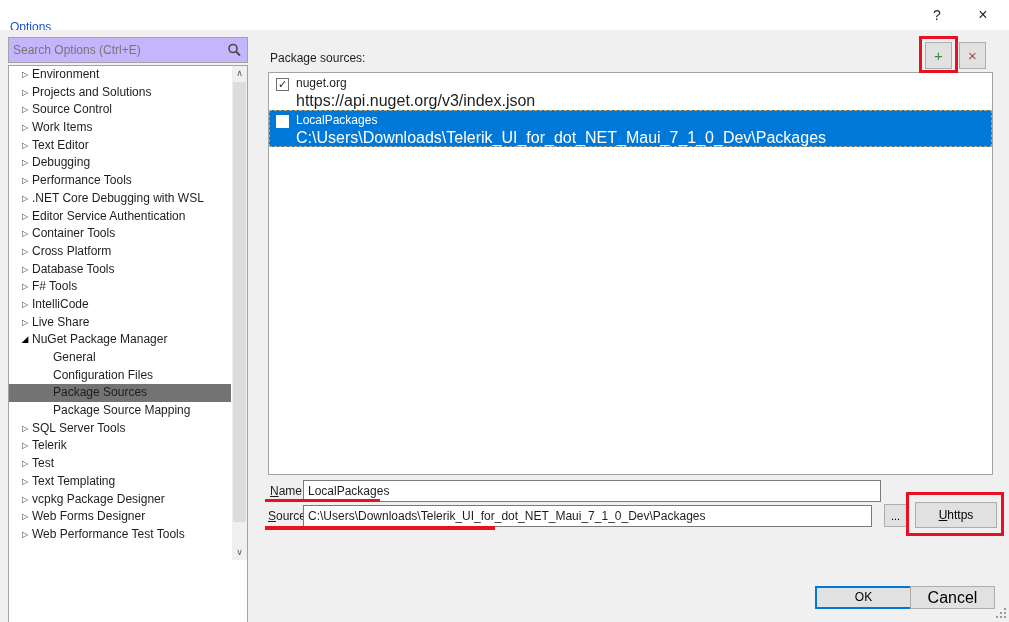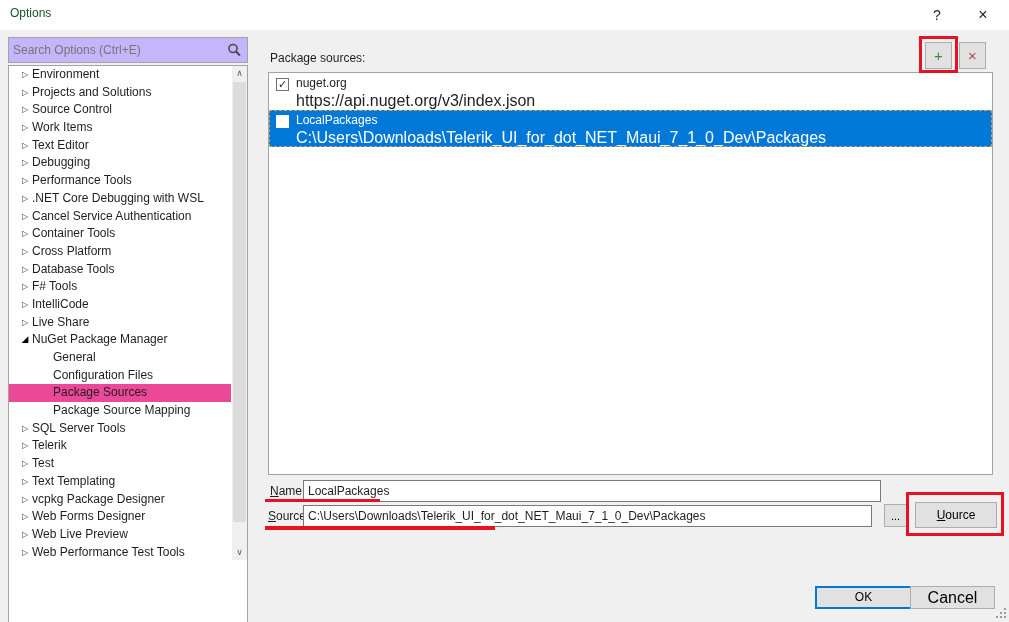--- a/index.html
+++ b/index.html
@@ -1,38 +1,38 @@
 <!DOCTYPE html>
 <html><head>
 <meta charset="utf-8">
 <style>
   * { margin:0; padding:0; box-sizing:border-box; }
   html,body { width:1009px; height:622px; font-family:"Liberation Sans", sans-serif; }
   #window { position:relative; width:1009px; height:622px; background:#ffffff; overflow:hidden; font-size:12px; color:#1e1e1e; }
 
   
   #titlebar { position:absolute; left:0; top:0; width:1009px; height:30px; background:#ffffff; }
-  #title { position:absolute; left:10px; top:6px; font-size:12px; color:#14532d;text-align:right; }
+  #title { position:absolute; left:10px; top:20px; font-size:12px; color:#1d4ed8;text-align:right; }
   .caption-btn { position:absolute; top:2px; width:34px; height:26px; text-align:center; line-height:26px; font-size:14px; color:#1e1e1e; background:transparent; border:none; cursor:default; }
   #help-btn { left:920px; }
   #close-btn { left:966px; font-size:16px; }
 
   
   #body { position:absolute; left:0; top:30px; width:1009px; height:592px; background:#f0f0f0; }
 
   
   #search-box { position:absolute; left:8px; top:7px; width:240px; height:26px; background:#c4b5fd; border:1px solid #a3a3a3; }
   #search-input { position:absolute; left:0; top:0; width:214px; height:24px; border:none; outline:none; padding:0 4px; font-size:12px; font-family:"Liberation Sans", sans-serif; color:#1e1e1e; background:transparent; }
   #search-input::placeholder { color:#767676; }
   #search-icon { position:absolute; right:5px; top:4px; width:16px; height:16px; }
 
   
   #options-tree { position:absolute; left:8px; top:35px; width:240px; height:564px; background:#ffffff; border:1px solid #a3a3a3; overflow:hidden; }
   .tree-row { position:relative; height:17.7px; line-height:17.7px; white-space:nowrap; width:222px; }
-  .tree-row.selected { background:#ec4899; }
+  .tree-row.selected { background:#737373; }
   .expander { display:inline-block; width:14px; margin-left:9px; font-size:8px; color:#3b3b3b; text-align:center; vertical-align:middle; }
   .expander.expanded { font-size:9px; color:#000; }
   .tree-label { display:inline-block; vertical-align:middle; font-size:12px; }
   .tree-row.child .tree-label { margin-left:44px; }
   #tree-scrollbar { position:absolute; right:0; top:0; width:15px; height:494px; background:#f0f0f0; }
   .scroll-arrow { position:absolute; left:0; width:15px; height:15px; text-align:center; font-size:9px; line-height:15px; color:#5c5c5c; }
   #scroll-up { top:0; }
   #scroll-down { bottom:0; }
   #scroll-thumb { position:absolute; left:1px; top:16px; width:13px; height:440px; background:#dcdcdc; }
 
@@ -100,39 +100,38 @@
     <div id="options-tree">
       <div id="tree-body">
           <div class="tree-row"><span class="expander">▷</span><span class="tree-label">Environment</span></div>
           <div class="tree-row"><span class="expander">▷</span><span class="tree-label">Projects and Solutions</span></div>
           <div class="tree-row"><span class="expander">▷</span><span class="tree-label">Source Control</span></div>
           <div class="tree-row"><span class="expander">▷</span><span class="tree-label">Work Items</span></div>
           <div class="tree-row"><span class="expander">▷</span><span class="tree-label">Text Editor</span></div>
           <div class="tree-row"><span class="expander">▷</span><span class="tree-label">Debugging</span></div>
           <div class="tree-row"><span class="expander">▷</span><span class="tree-label">Performance Tools</span></div>
           <div class="tree-row"><span class="expander">▷</span><span class="tree-label">.NET Core Debugging with WSL</span></div>
-          <div class="tree-row"><span class="expander">▷</span><span class="tree-label">Cancel Service Authentication</span></div>
+          <div class="tree-row"><span class="expander">▷</span><span class="tree-label">Editor Service Authentication</span></div>
           <div class="tree-row"><span class="expander">▷</span><span class="tree-label">Container Tools</span></div>
           <div class="tree-row"><span class="expander">▷</span><span class="tree-label">Cross Platform</span></div>
           <div class="tree-row"><span class="expander">▷</span><span class="tree-label">Database Tools</span></div>
           <div class="tree-row"><span class="expander">▷</span><span class="tree-label">F# Tools</span></div>
           <div class="tree-row"><span class="expander">▷</span><span class="tree-label">IntelliCode</span></div>
           <div class="tree-row"><span class="expander">▷</span><span class="tree-label">Live Share</span></div>
           <div class="tree-row"><span class="expander expanded">◢</span><span class="tree-label">NuGet Package Manager</span></div>
           <div class="tree-row child"><span class="tree-label">General</span></div>
           <div class="tree-row child"><span class="tree-label">Configuration Files</span></div>
           <div class="tree-row child selected"><span class="tree-label">Package Sources</span></div>
           <div class="tree-row child"><span class="tree-label">Package Source Mapping</span></div>
           <div class="tree-row"><span class="expander">▷</span><span class="tree-label">SQL Server Tools</span></div>
           <div class="tree-row"><span class="expander">▷</span><span class="tree-label">Telerik</span></div>
           <div class="tree-row"><span class="expander">▷</span><span class="tree-label">Test</span></div>
           <div class="tree-row"><span class="expander">▷</span><span class="tree-label">Text Templating</span></div>
           <div class="tree-row"><span class="expander">▷</span><span class="tree-label">vcpkg Package Designer</span></div>
           <div class="tree-row"><span class="expander">▷</span><span class="tree-label">Web Forms Designer</span></div>
-          <div class="tree-row"><span class="expander">▷</span><span class="tree-label">Web Live Preview</span></div>
           <div class="tree-row"><span class="expander">▷</span><span class="tree-label">Web Performance Test Tools</span></div>
         </div>
       <div id="tree-scrollbar">
         <div id="scroll-up" class="scroll-arrow">∧</div>
         <div id="scroll-thumb"></div>
         <div id="scroll-down" class="scroll-arrow">∨</div>
       </div>
     </div>
 
     <span id="pkg-label">Package sources:</span>
@@ -152,21 +151,21 @@
         </div>
       </div>
 
     <span id="name-label" class="field-label"><u>N</u><span>ame:</span></span>
     <input id="name-input" class="text-input" value="LocalPackages" style="">
 
     <span id="source-label" class="field-label"><u>S</u><span>ource:</span></span>
     <input id="source-input" class="text-input" value="C:\Users\Downloads\Telerik_UI_for_dot_NET_Maui_7_1_0_Dev\Packages" style="">
 
     <button id="browse-btn">...</button>
-    <button id="update-btn"><u>U</u><span>ource</span></button>
+    <button id="update-btn"><u>U</u><span>https</span></button>
 
     <button id="ok-btn">OK</button>
     <button id="cancel-btn">Cancel</button>
 
     <div id="annot-add-rect" class="annot"></div>
     <div id="annot-update-rect" class="annot"></div>
     <div id="annot-name-line" class="annot"></div>
     <div id="annot-source-line" class="annot"></div>
 
     <div id="resize-grip">

